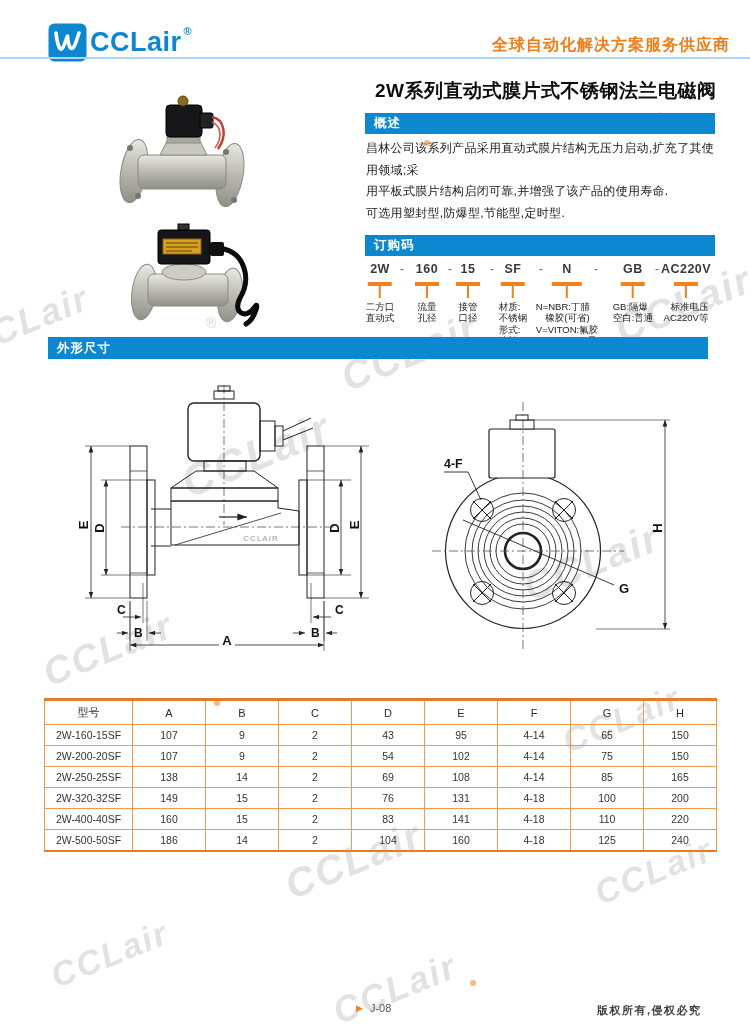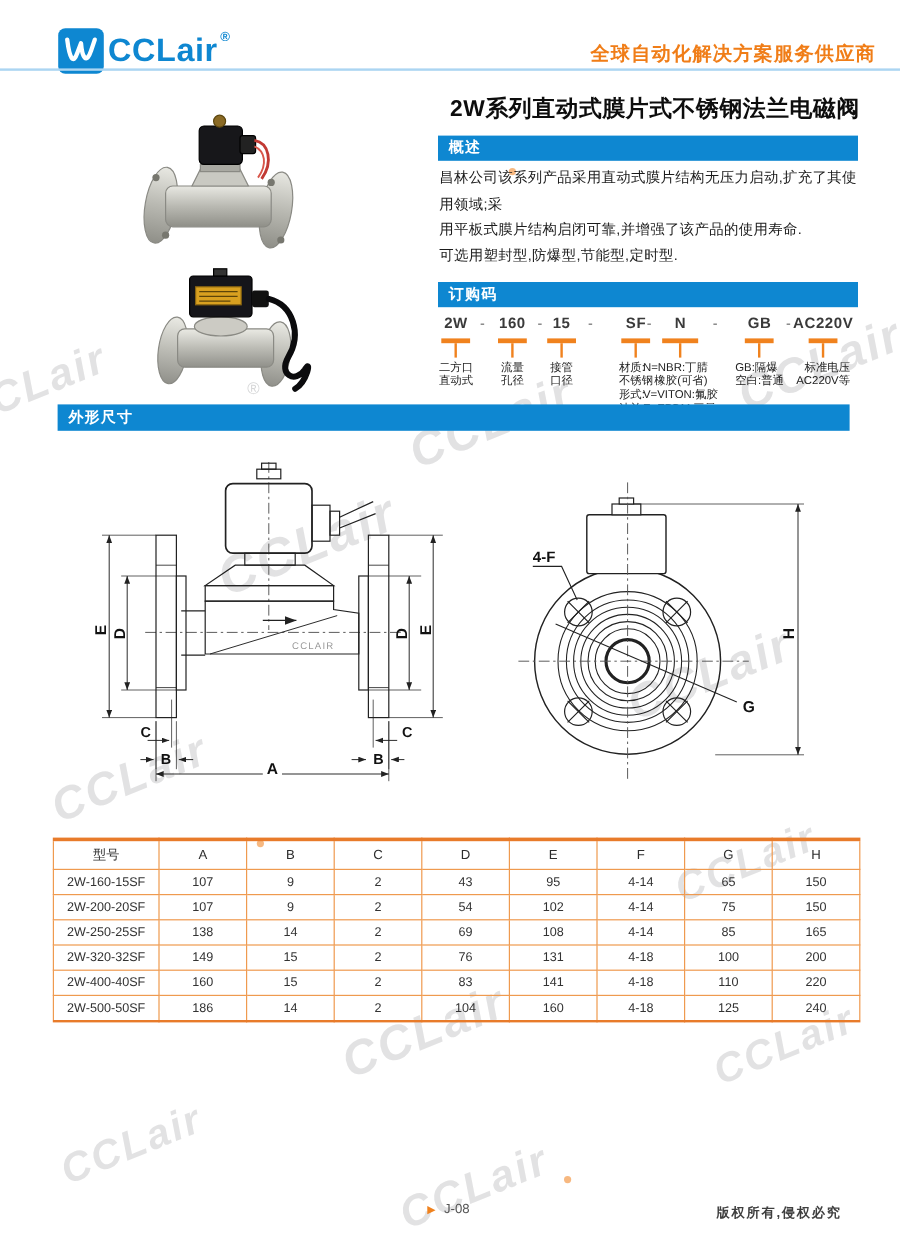--- a/index.html
+++ b/index.html
@@ -163,21 +163,21 @@
         <span class="seg-label">流量
 孔径</span>
       </div>
       <div class="seg" style="left:103px;">
         <span class="seg-code">15</span>
         <span class="tbar"></span>
           <span class="tstem"></span>
         <span class="seg-label">接管
 口径</span>
       </div>
-      <div class="seg" style="left:165px;">
+      <div class="seg" style="left:148px;">
         <span class="seg-code">SF</span>
         <span class="tbar"></span>
           <span class="tstem"></span>
         <span class="seg-label al">材质:
 不锈钢
 形式:
 法兰</span>
       </div>
       <div class="seg seg-wide" style="left:202px;">
         <span class="seg-code">N</span>

